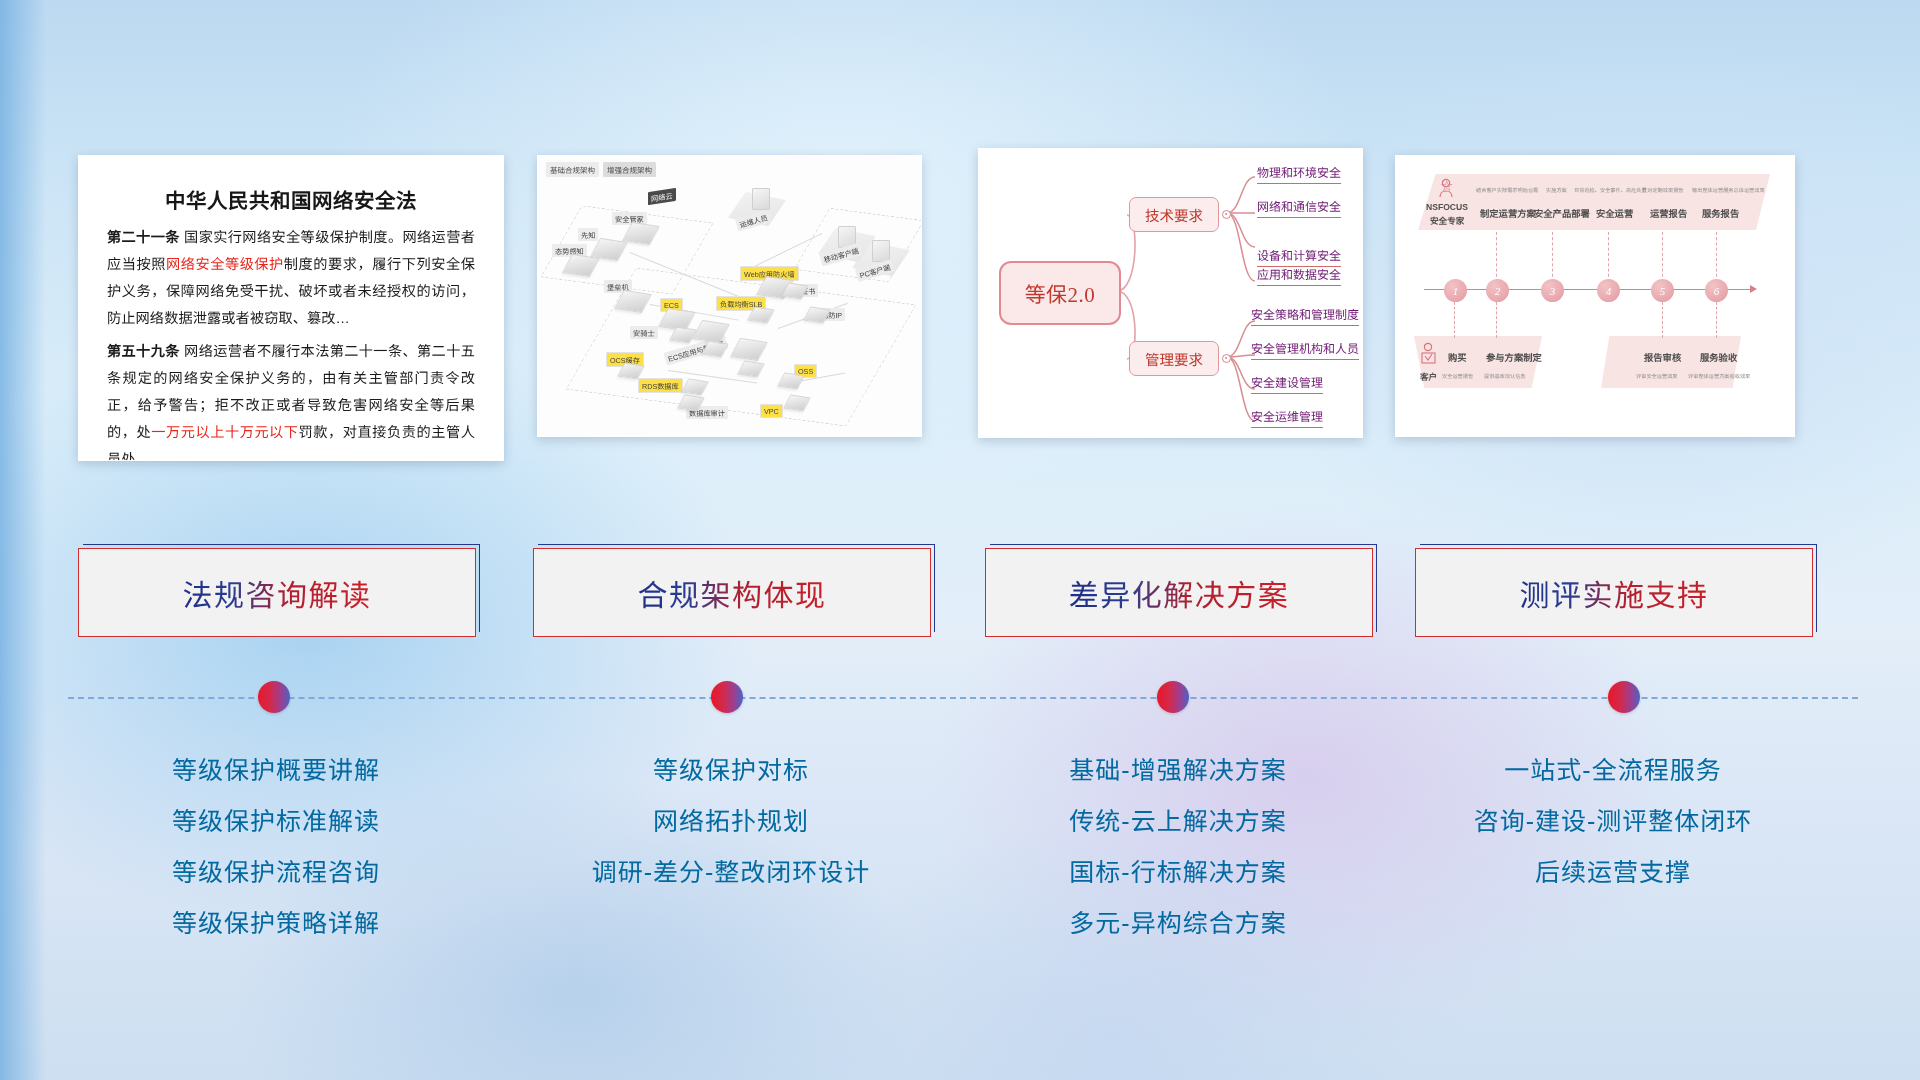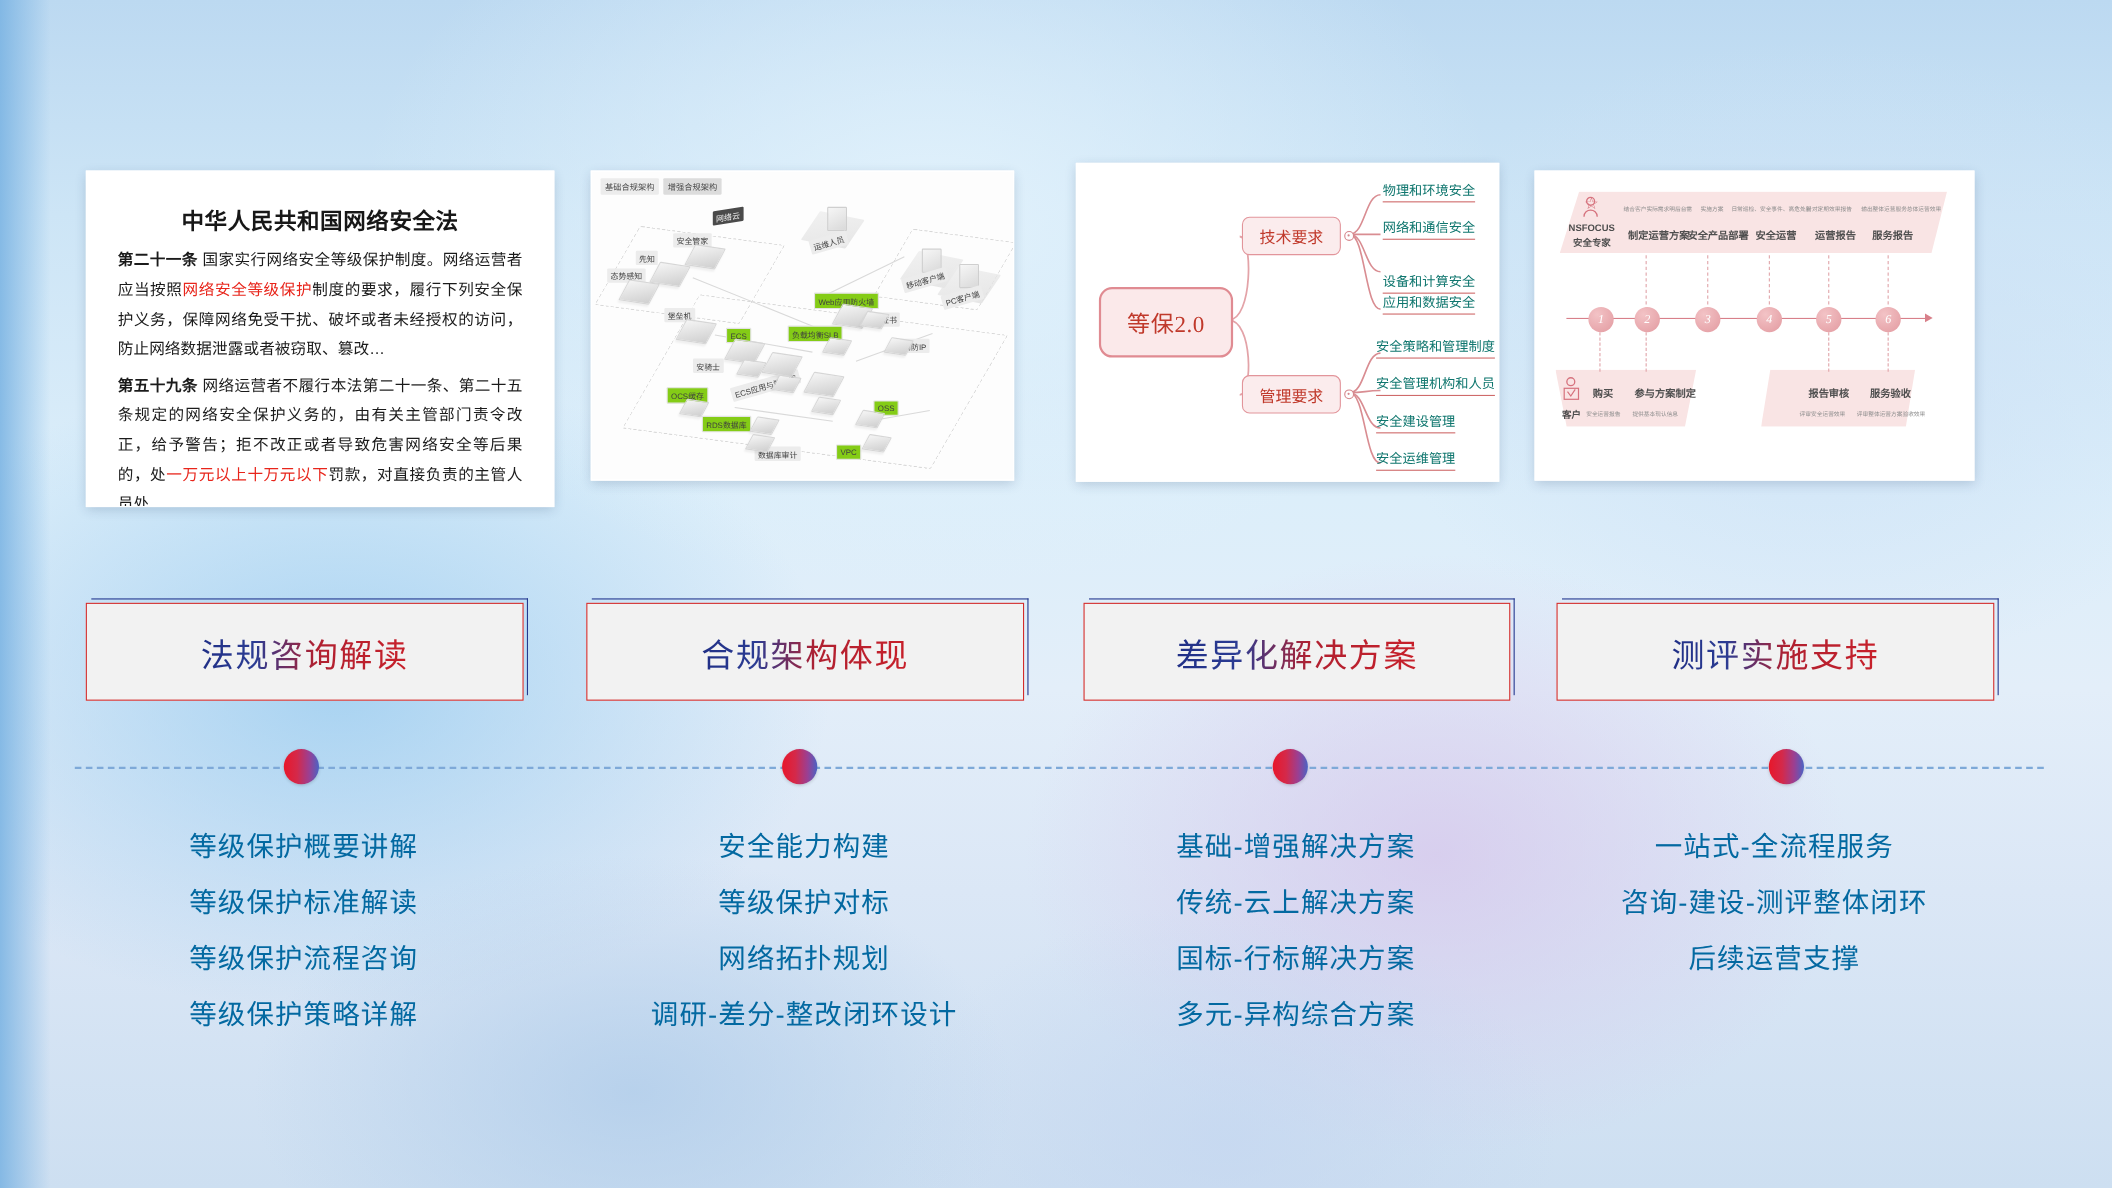--- a/index.html
+++ b/index.html
@@ -72,21 +72,21 @@
   }
   .arch-tab.sel{background:#dcdcdc;}
   .node{
     position:absolute;font-size:7.2px;color:#3a3a3a;white-space:nowrap;
   }
   .node .chip{
     display:inline-block;background:#ececec;padding:1.5px 3px;border-radius:1px;
     color:#3f3f3f;
   }
   .node.dark .chip{background:#4a4a4a;color:#f2f2f2;}
-  .node.plain .chip{background:#84cc16;border:.5px solid #e3e3e3;}
+  .node.plain .chip{background:#fde047;border:.5px solid #e3e3e3;}
   .cube{
     position:absolute;width:28px;height:17px;
     background:linear-gradient(160deg,#f5f5f5 0%, #e0e0e0 55%, #cfcfcf 100%);
     transform:skewX(-28deg) skewY(8deg);
     border:.6px solid #d6d6d6;border-radius:1px;
     box-shadow:0 2px 2px rgba(0,0,0,.06);
   }
   .cube.sm{width:20px;height:12px;}
   .slab{
     position:absolute;width:46px;height:26px;
@@ -116,21 +116,21 @@
   .mm-branch{
     position:absolute;width:88px;height:33px;
     background:#fbeced;border:1.6px solid #e2959b;border-radius:7px;
     display:flex;align-items:center;justify-content:center;
     color:#c0392b;font-size:14.5px;
     font-family:"Liberation Serif","DejaVu Serif",serif;
   }
   .mm-b1{left:150px;top:48px;}
   .mm-b2{left:150px;top:192px;}
   .mm-leaf{
-    position:absolute;color:#0f766e;font-size:12px;white-space:nowrap;
+    position:absolute;color:#701a75;font-size:12px;white-space:nowrap;
     font-family:"Liberation Serif","DejaVu Serif",serif;
     padding-bottom:2px;border-bottom:1.6px solid #cf6a6a;
   }
   .mm-dot{
     position:absolute;width:7px;height:7px;border:1.2px solid #d4868b;border-radius:50%;
     background:#fff;
   }
   .mm-dot:after{content:"";position:absolute;left:2px;top:2px;width:2px;height:2px;background:#d4868b;border-radius:50%;}
 
   
@@ -450,21 +450,20 @@
   <div class="dot d3"></div>
   <div class="dot d4"></div>
 
   <div class="blist bl1">
     <div>等级保护概要讲解</div>
     <div>等级保护标准解读</div>
     <div>等级保护流程咨询</div>
     <div>等级保护策略详解</div>
   </div>
   <div class="blist bl2">
-    <div>安全能力构建</div>
     <div>等级保护对标</div>
     <div>网络拓扑规划</div>
     <div>调研-差分-整改闭环设计</div>
   </div>
   <div class="blist bl3">
     <div>基础-增强解决方案</div>
     <div>传统-云上解决方案</div>
     <div>国标-行标解决方案</div>
     <div>多元-异构综合方案</div>
   </div>

